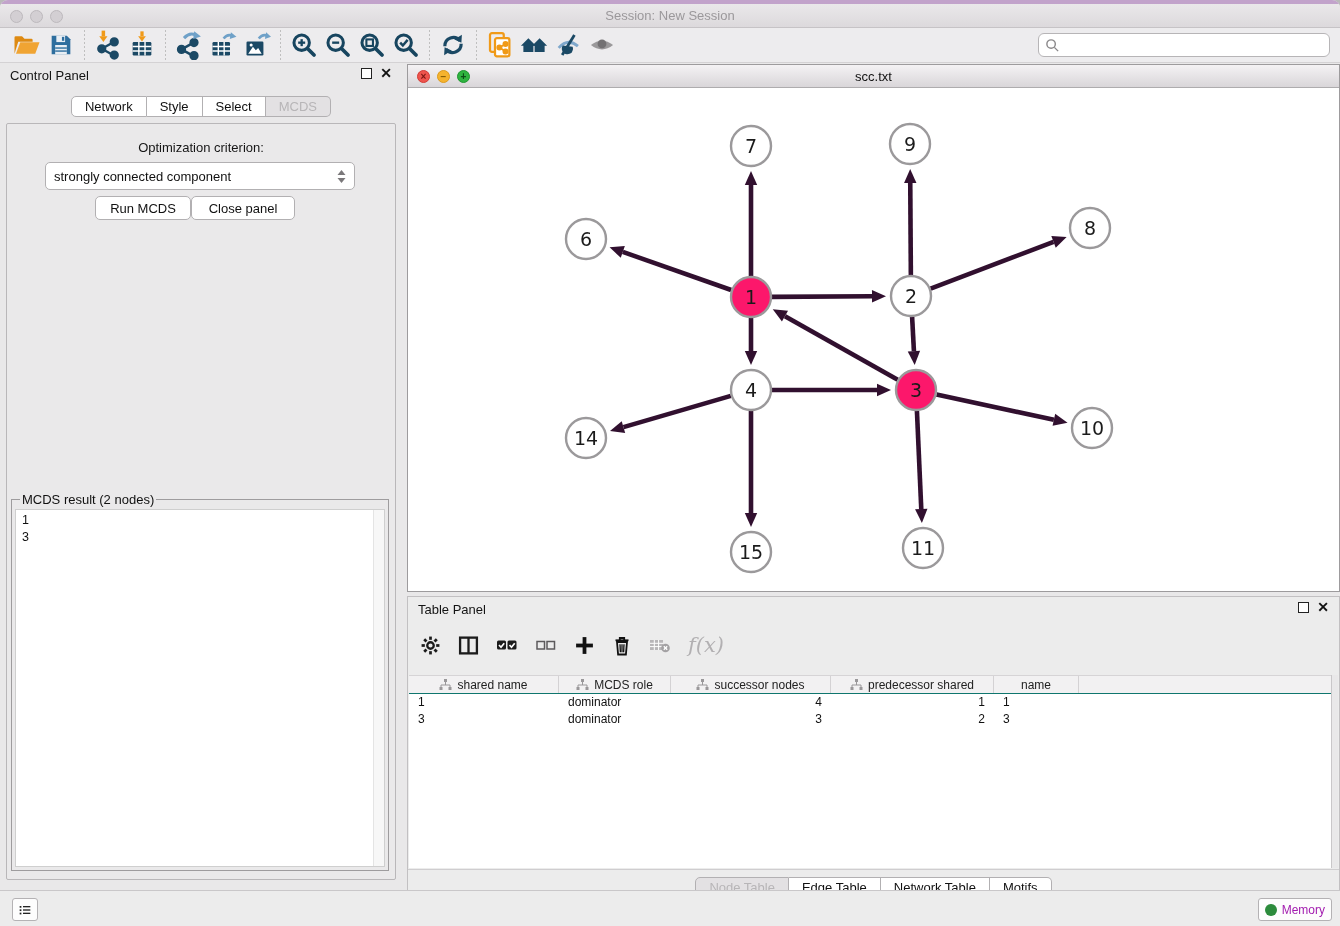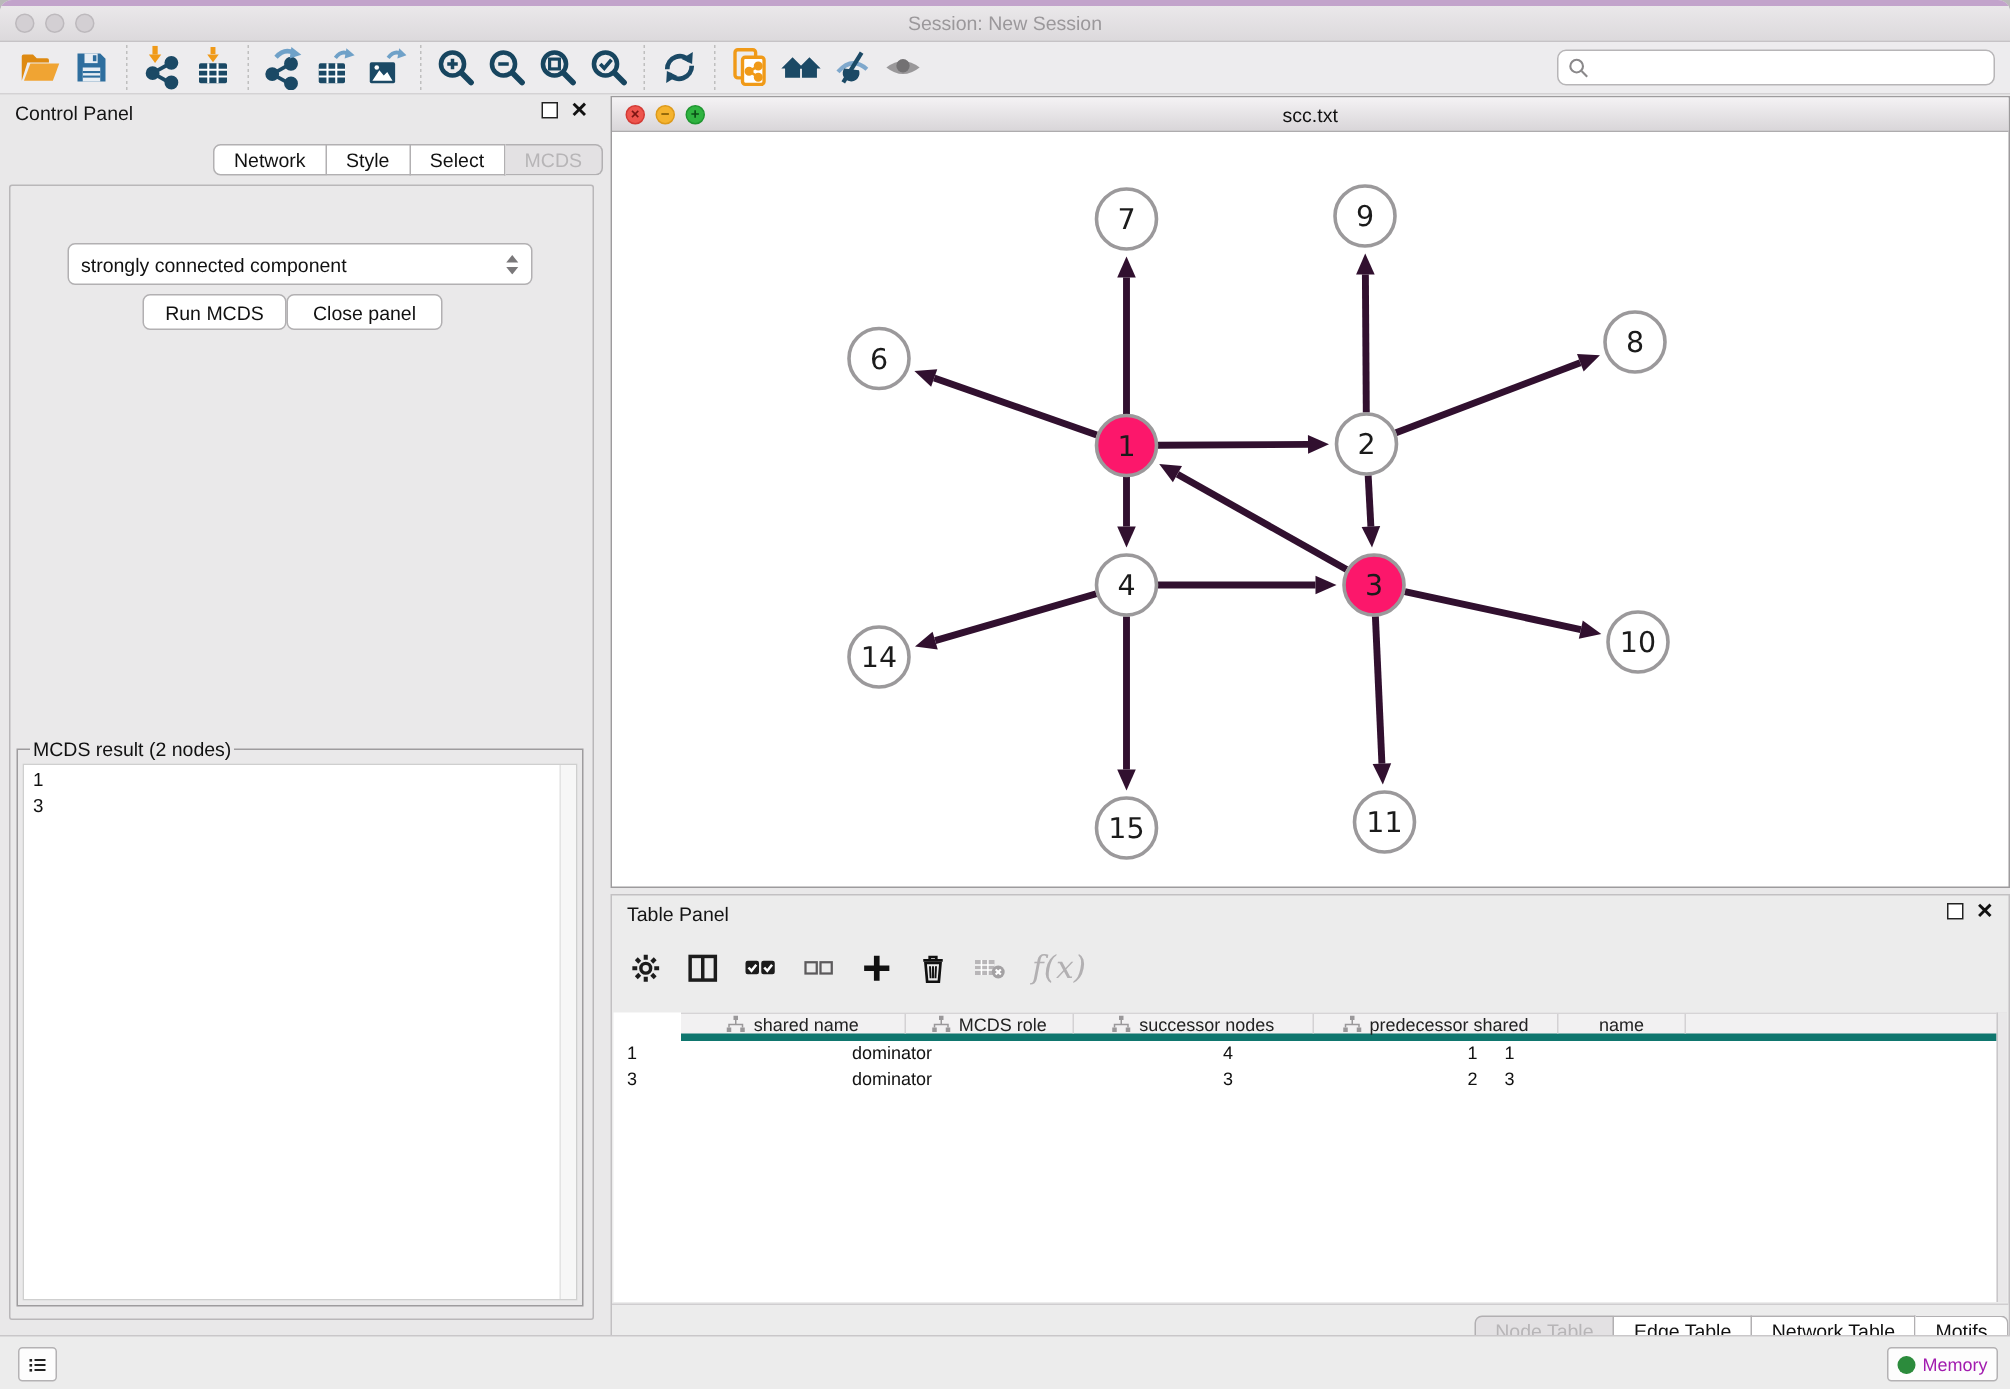--- a/index.html
+++ b/index.html
@@ -29,21 +29,21 @@
               border:1px solid #b7b5b7;border-radius:6px;display:flex;align-items:center;padding:0 6px;}
   #search-box input{border:none;outline:none;flex:1;font-size:13px;font-family:inherit;background:transparent;}
 
   
   #control-panel{left:0;top:63px;width:402px;height:827px;}
   .panel-header{position:absolute;left:0;top:0;width:100%;height:26px;line-height:26px;
                 padding-left:10px;font-size:13px;color:#141414;}
   .panel-header-icons{position:absolute;top:5px;right:10px;display:flex;gap:8px;align-items:center;}
   .float-icon{width:11px;height:11px;border:1.6px solid #222;background:#fff;display:inline-block;}
   .close-icon{font-size:14px;font-weight:bold;color:#111;line-height:11px;}
-  .tabs-row{display:flex;justify-content:flex-end;}
+  .tabs-row{display:flex;justify-content:center;}
   #control-tabs{left:0;top:33px;width:100%;}
   .seg{height:21px;line-height:20px;padding:0 13px;background:#fff;border:1px solid #b2b0b2;
        border-left:none;font-size:13px;color:#111;cursor:default;}
   .seg.first{border-left:1px solid #b2b0b2;border-radius:5px 0 0 5px;}
   .seg.last{border-radius:0 5px 5px 0;}
   .seg.active{background:#e3e1e3;color:#b7b5b7;}
   #control-content{left:6px;right:6px;top:60px;bottom:10px;border:1px solid #b9b7b9;
                    background:#eae9ea;border-radius:2px;}
   #opt-label{left:0;top:16px;width:100%;text-align:center;font-size:13px;color:#161616;}
   #opt-select{left:38px;top:38px;width:310px;height:28px;background:#fff;border:1px solid #b2b0b2;
@@ -73,21 +73,21 @@
   .dot-yellow{background:#f5b32e;border:1px solid #dd9a1b;color:#845c04;}
   .dot-green{background:#2fb340;border:1px solid #1f9630;color:#0b4d16;}
   #graph-svg{position:absolute;left:0;top:23px;}
 
   
   #table-panel{left:407px;top:596px;width:933px;height:311px;background:#ececec;border:1px solid #c2c0c2;}
   #tp-toolbar{left:12px;top:26px;height:44px;display:flex;align-items:center;gap:17px;}
   .tp-icon{display:flex;align-items:center;height:30px;}
   #fx-label{font-family:"DejaVu Serif",serif;font-style:italic;font-size:21px;color:#b2b0b2;}
   #table-area{left:1px;right:1px;top:78px;bottom:38px;background:#fff;}
-  #table-head{display:flex;height:19px;background:#f2f1f2;border-top:1px solid #d6d4d6;border-bottom:5px solid #0f766e;margin-left:45px;}
+  #table-head{display:flex;height:19px;background:#f2f1f2;border-top:1px solid #d6d4d6;border-bottom:1px solid #0f766e;}
   .th{display:flex;align-items:center;justify-content:center;gap:5px;font-size:12px;color:#222;
       border-right:1px solid #d4d2d4;height:100%;}
   .tr{display:flex;height:17px;}
   .td{font-size:12px;color:#111;padding:1px 9px 0 9px;height:100%;overflow:hidden;}
   #table-scroll{position:absolute;right:0;top:0;bottom:0;width:7px;background:#e9e8e9;border-left:1px solid #c9c7c9;}
   #tp-footer{left:0;right:0;bottom:0;height:37px;border-top:1px solid #cfcdcf;background:#ececec;}
   #table-tabs{margin-top:7px;}
 
   
   #statusbar{left:0;top:890px;width:1340px;height:36px;background:#ececec;border-top:1px solid #c9c7c9;}
@@ -283,20 +283,21 @@
       <span class="float-icon"></span>
       <span class="close-icon">✕</span>
     </div>
     <div id="control-tabs" class="abs tabs-row">
         <div class="seg first">Network</div>
         <div class="seg">Style</div>
         <div class="seg">Select</div>
         <div class="seg last active">MCDS</div>
       </div>
     <div id="control-content" class="abs">
+      <div id="opt-label" class="abs">Optimization criterion:</div>
       <div id="opt-select" class="abs">
         <span>strongly connected component</span>
         <span class="stepper">
           <svg width="9" height="6" viewBox="0 0 9 6">
               <path d="M4.5 0 L8.5 5 H0.5 Z" fill="#7a787a"></path>
             </svg>
           <svg width="9" height="6" viewBox="0 0 9 6">
               <path d="M4.5 6 L8.5 1 H0.5 Z" fill="#7a787a"></path>
             </svg>
         </span>

